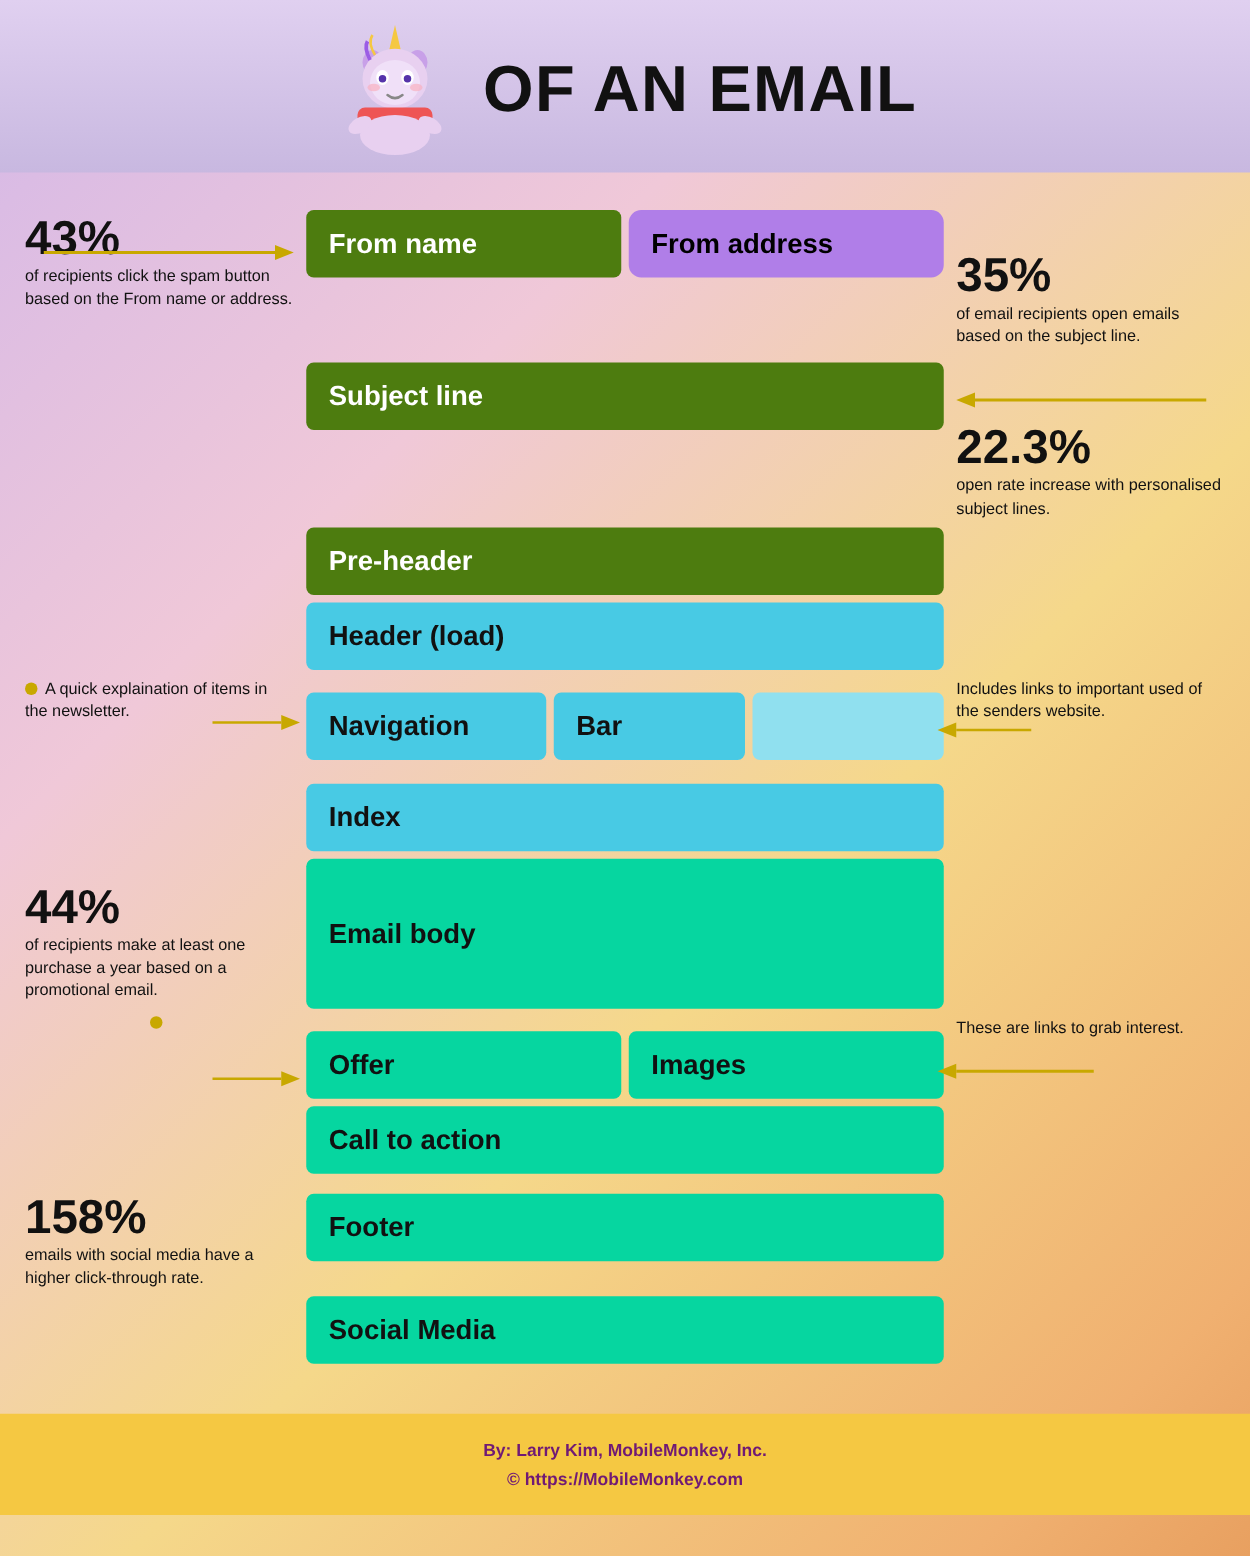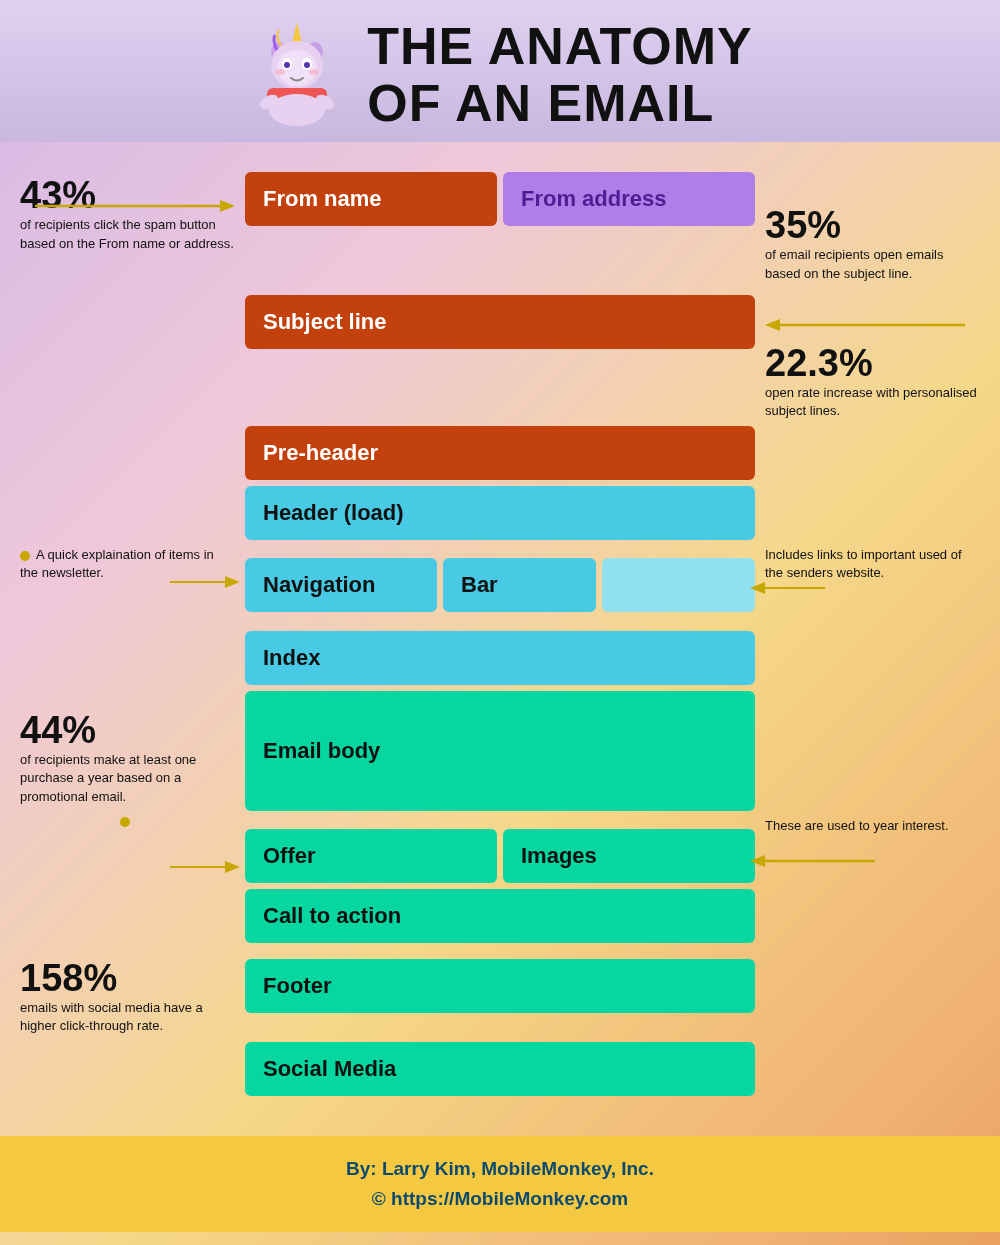--- a/index.html
+++ b/index.html
@@ -82,22 +82,22 @@
       font-size: 22px;
       font-weight: 700;
       color: #111;
       display: flex;
       align-items: center;
     }
     .full-width { flex: 1; }
     .half { flex: 1; }
 
     
-    .purple { background-color: #c2410c; color: #fff; }
-    .light-purple { background-color: #b07ee8; color: #4c1d95; }
+    .purple { background-color: #4d7c0f; color: #fff; }
+    .light-purple { background-color: #b07ee8; color: #000000; border-radius: 10px; }
     .cyan { background-color: #48cae4; }
     .green { background-color: #06d6a0; }
 
     
     .stat-block {
       display: flex;
       flex-direction: column;
     }
     .stat-number {
       font-size: 38px;
@@ -118,23 +118,23 @@
     }
 
     
     .footer {
       background-color: #f5c842;
       padding: 18px 20px;
       text-align: center;
       margin-top: 24px;
     }
     .footer-text {
-      font-size: 19px;
+      font-size: 14px;
       font-weight: 800;
-      color: #0c4a6e;
+      color: #701a75;
       line-height: 1.6;
     }
 
     
     .dot {
       display: inline-block;
       width: 10px;
       height: 10px;
       background: #c8a800;
       border-radius: 50%;
@@ -196,21 +196,20 @@
       <ellipse cx="50" cy="90" rx="28" ry="16" fill="#e8d0f0"></ellipse>
 
       <ellipse cx="22" cy="82" rx="10" ry="6" fill="#e8d0f0" transform="rotate(-30 22 82)"></ellipse>
       <ellipse cx="78" cy="82" rx="10" ry="6" fill="#e8d0f0" transform="rotate(30 78 82)"></ellipse>
 
       <path d="M30,30 Q25,20 28,15" stroke="#9b5de5" stroke-width="3" fill="none"></path>
       <path d="M34,26 Q28,16 32,10" stroke="#f5c842" stroke-width="2" fill="none"></path>
     </svg>
 
     <div>
-      <div class="header-title">THE ANATOMY</div>
       <div class="header-title">OF AN EMAIL</div>
     </div>
   </div>
 
   <div class="main">
 
     <div class="content-row" style="margin-bottom:6px;">
       <div class="left-col" style="padding-top:10px;">
         <div class="stat-block left-annotation">
           <span class="stat-number">43%</span>
@@ -357,21 +356,21 @@
             <line x1="140" y1="22" x2="195" y2="22" stroke="#c8a800" stroke-width="2"></line>
             <polygon points="195,16 210,22 195,28" fill="#c8a800"></polygon>
           </svg>
         </div>
         <div class="email-row">
           <div class="email-block green half">Offer</div>
           <div class="email-block green half">Images</div>
         </div>
       </div>
       <div class="right-col" style="display:flex;flex-direction:column;justify-content:center;">
-        <div class="annotation-text right-annotation">These are used to year interest.</div>
+        <div class="annotation-text right-annotation">These are links to grab interest.</div>
       </div>
     </div>
 
     <div class="content-row" style="margin-bottom:16px;">
       <div class="left-col"></div>
       <div class="center-col">
         <div class="email-row">
           <div class="email-block green full-width">Call to action</div>
         </div>
       </div>

